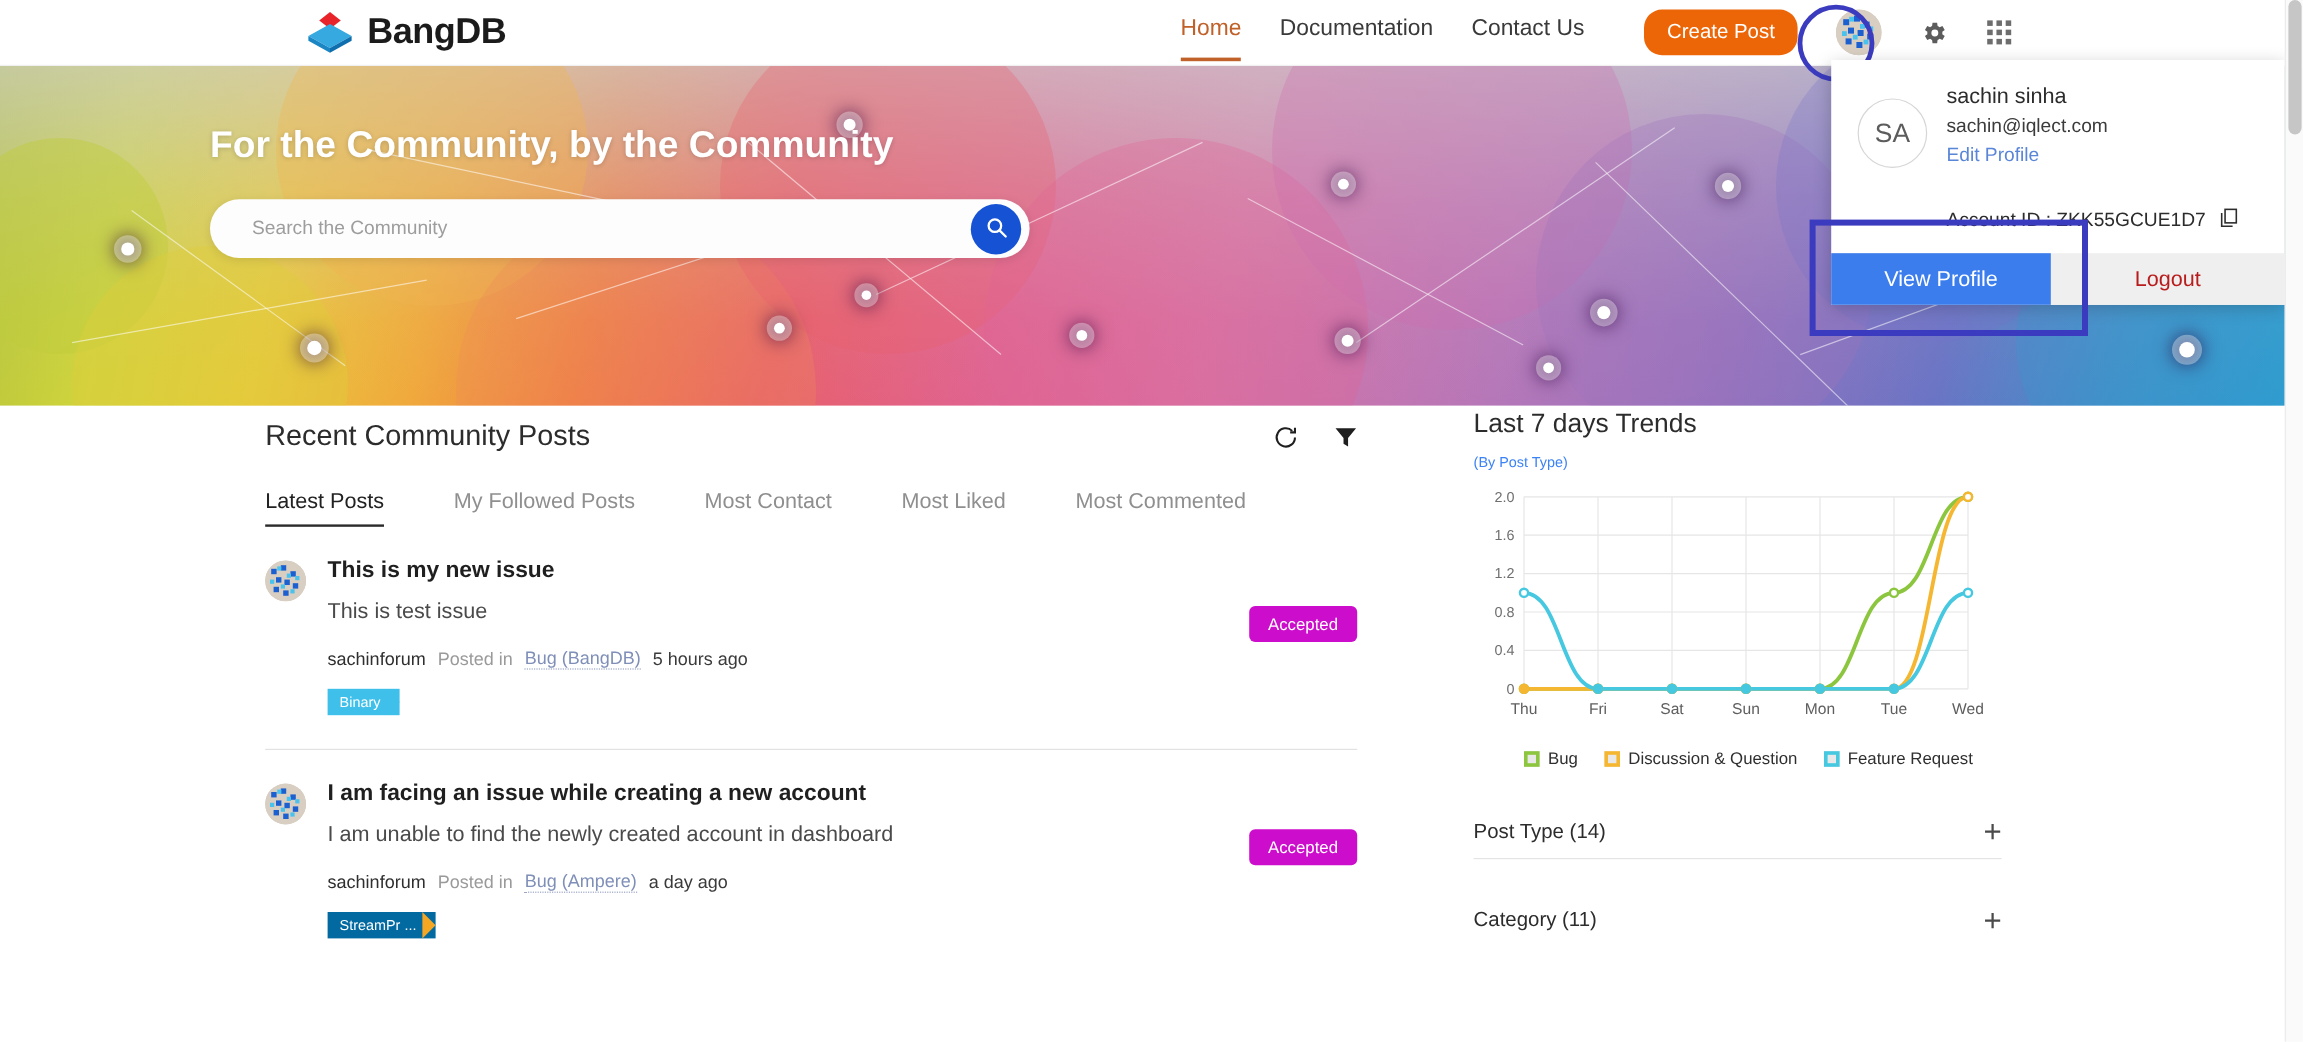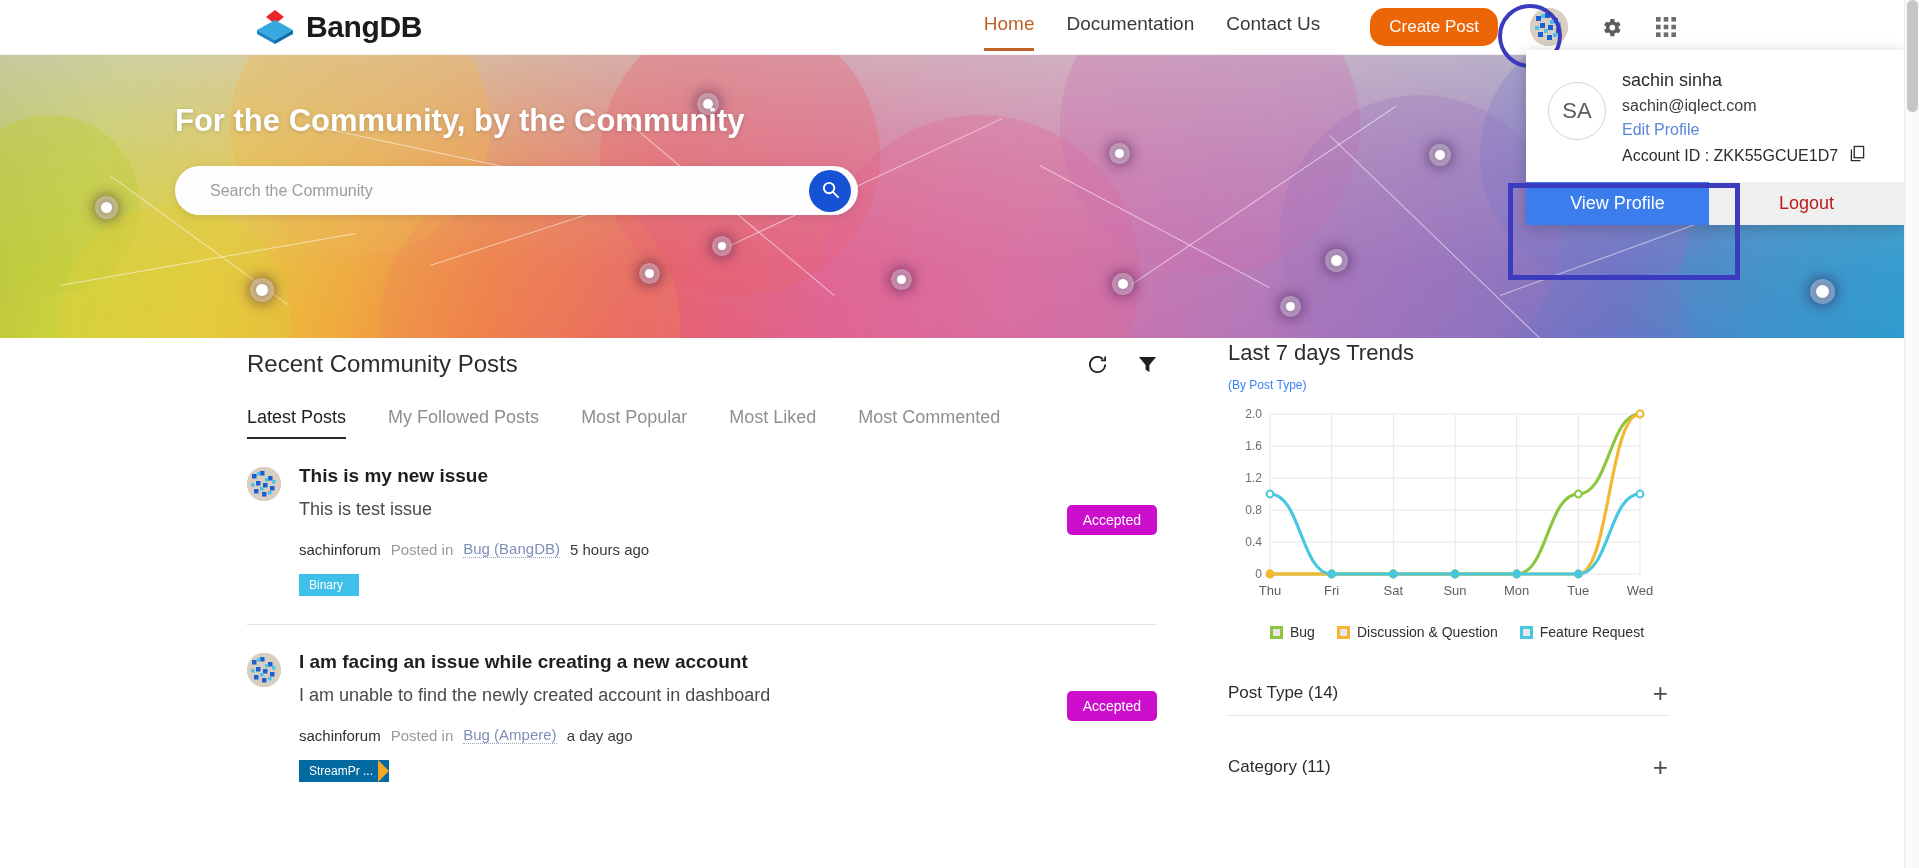--- a/index.html
+++ b/index.html
@@ -116,45 +116,45 @@
   .um-avatar {
     width: 58px; height: 58px; border-radius: 50%;
     border: 1px solid #d6d6d6; color: #5c5c5c;
     display: flex; align-items: center; justify-content: center;
     font-size: 22px; margin: 14px 16px 0 22px; flex: none;
   }
   .um-info { display: flex; flex-direction: column; gap: 6px; padding-top: 2px; }
   .um-name { font-size: 18px; color: #2c2c2c; }
   .um-email { font-size: 16px; color: #3b3b3b; }
   .um-edit { font-size: 16px; color: #5a86d8; cursor: pointer; }
-  .um-acct-row { display: flex; align-items: center; gap: 12px; }
+  .um-acct-row { display: flex; align-items: center; gap: 12px; margin-top: 28px; }
   .um-acct { font-size: 16px; color: #2c2c2c; }
   .um-actions { display: flex; height: 43px; background: #efefef; }
   .um-view {
     width: 183px; background: #3b7ded; color: #fff;
     display: flex; align-items: center; justify-content: center;
     font-size: 18px; cursor: pointer;
   }
   .um-logout {
     flex: 1; display: flex; align-items: center; justify-content: center;
     font-size: 18px; color: #b91c1c; cursor: pointer;
   }
   .view-profile-ring {
     position: absolute; top: 183px; left: 1508px;
     width: 232px; height: 97px;
     border: 5px solid #3b3bbf; z-index: 80; pointer-events: none;
   }
 
   
   .main { position: absolute; top: 338px; left: 0; width: 1904px; height: 530px; }
-  .posts-col { position: absolute; left: 247px; top: 0; width: 910px; }
+  .posts-col { position: absolute; left: 221px; top: 0; width: 910px; }
   .posts-head { display: flex; align-items: center; height: 52px; }
   .posts-title { font-size: 24px; color: #2c2c2c; font-weight: 500; }
   .posts-head-icons { margin-left: auto; display: flex; align-items: center; gap: 30px; }
-  .tabs { display: flex; gap: 42px; margin-top: 17px; }
+  .tabs { display: flex; gap: 58px; margin-top: 17px; }
   .tab {
     font-size: 18px; color: #8f8f8f; cursor: pointer;
     padding-bottom: 11px; position: relative; white-space: nowrap;
   }
   .tab.active { color: #222; }
   .tab.active::after {
     content: ""; position: absolute; left: 0; right: 0; bottom: 0;
     height: 2px; background: #2b2b2b;
   }
 
@@ -387,21 +387,21 @@
           <svg width="19" height="19" viewBox="0 0 20 20" fill="#1f1f1f">
             <polygon points="1,2 19,2 12,10.5 12,18 8,15.5 8,10.5"></polygon>
           </svg>
         </span>
       </span>
     </div>
 
     <div class="tabs">
       <span class="tab active">Latest Posts</span>
       <span class="tab">My Followed Posts</span>
-      <span class="tab">Most Popular</span>
+      <span class="tab">Most Contact</span>
       <span class="tab">Most Liked</span>
       <span class="tab">Most Commented</span>
     </div>
 
     <div class="post">
       <span class="post-avatar">
         <svg width="34" height="34" viewBox="0 0 34 34">
           <rect width="34" height="34" fill="#d8cec2"></rect>
           <g fill="#1c5fd0">
             <rect x="5" y="7" width="4.5" height="4.5"></rect>

